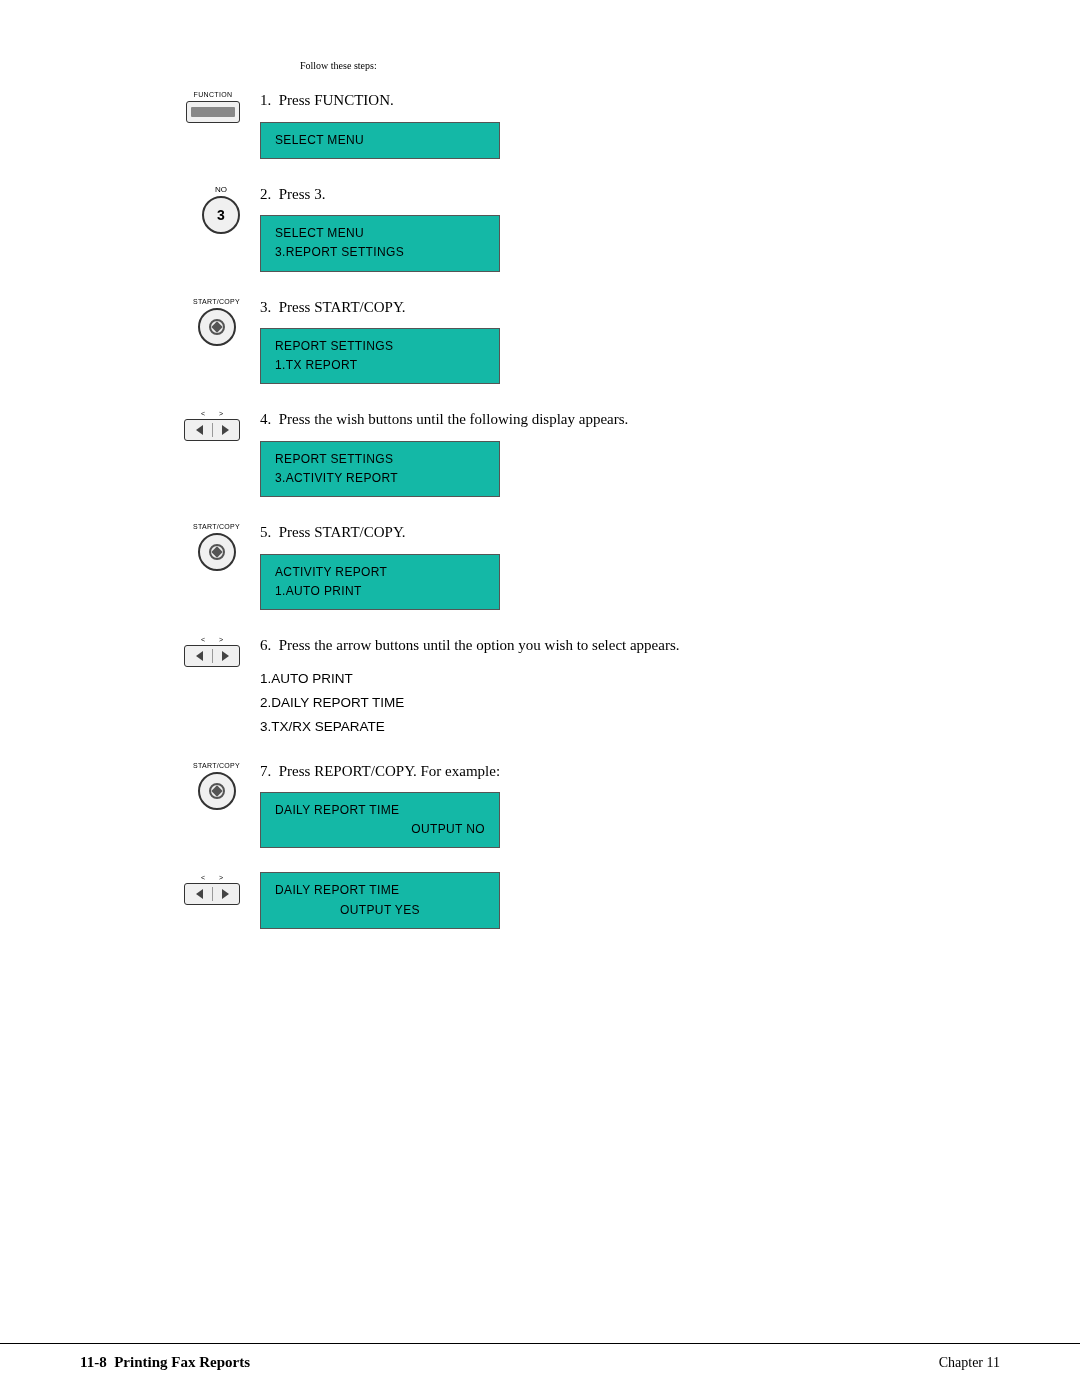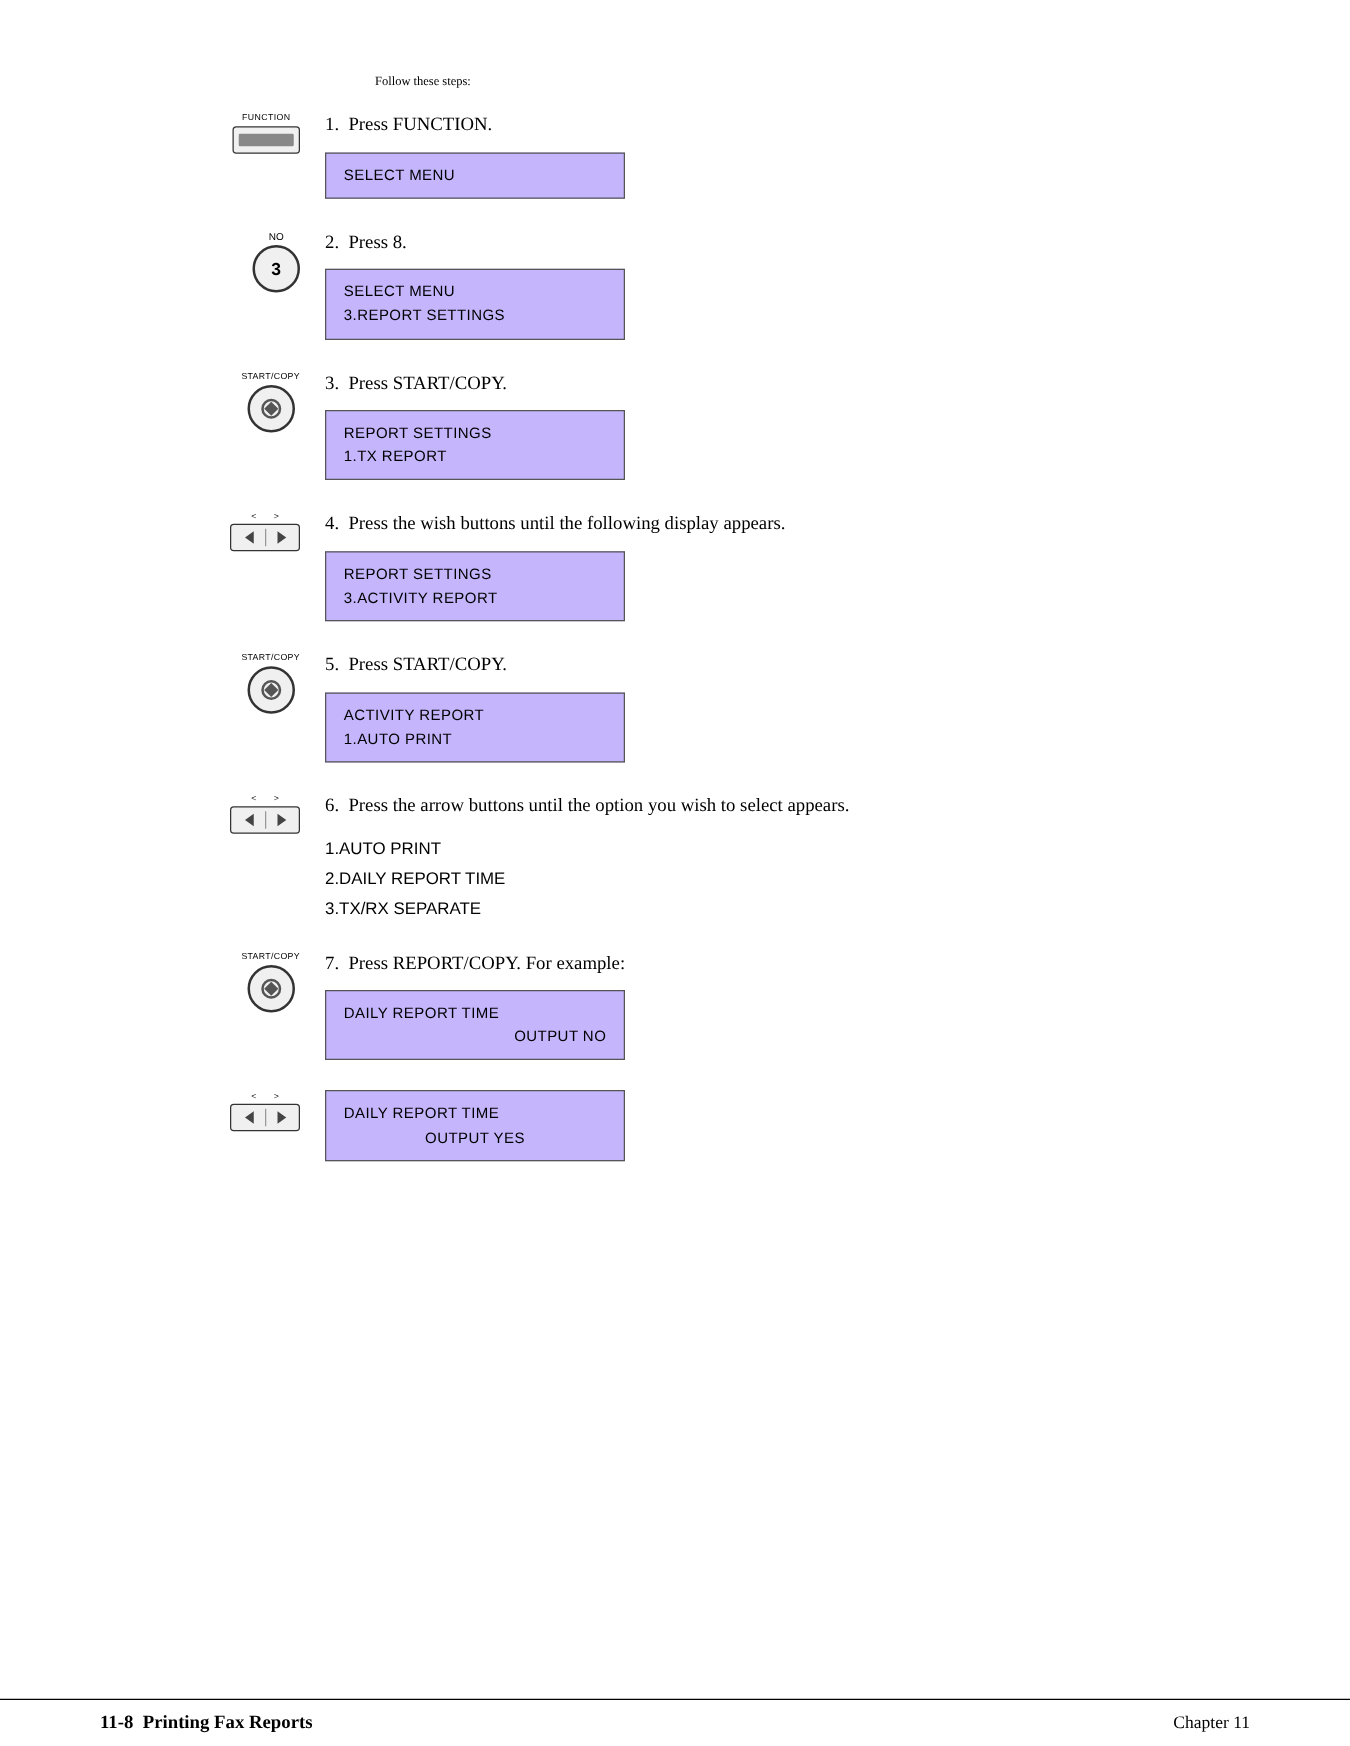--- a/index.html
+++ b/index.html
@@ -48,21 +48,21 @@
       margin-bottom: 10px;
       line-height: 1.5;
     }
 
     
     .lcd-box {
       border: 1.5px solid #555;
       padding: 8px 14px;
       display: inline-block;
       min-width: 200px;
-      background: #c4b5fd;
+      background: #14b8a6;
       font-family: Arial, sans-serif;
       font-size: 12px;
       text-transform: uppercase;
       letter-spacing: 0.03em;
       line-height: 1.6;
       margin-bottom: 14px;
     }
 
     .lcd-box.wide {
       min-width: 240px;
@@ -209,21 +209,21 @@
       font-size: 13.5px;
       font-family: Arial, sans-serif;
       margin-top: 6px;
       margin-bottom: 10px;
       line-height: 1.8;
     }
 
     
     .footer {
       position: absolute;
-      bottom: 0;
+      bottom: 16px;
       left: 0;
       right: 0;
       border-top: 1.5px solid #000;
       padding: 10px 80px;
       display: flex;
       justify-content: space-between;
       align-items: center;
       font-size: 14px;
     }
     .footer-left {
@@ -262,21 +262,21 @@
   </div>
 
   <div class="step-row">
     <div class="icon-col">
       <div class="icon-circle">
         <span class="num-label">NO</span>
         <div class="circle-btn">3</div>
       </div>
     </div>
     <div class="step-col">
-      <p class="step-text"><span>2.</span>&nbsp;&nbsp;<span>Press 8.</span></p>
+      <p class="step-text"><span>2.</span>&nbsp;&nbsp;<span>Press 3.</span></p>
       <div class="lcd-box wide">
         <div>SELECT MENU</div>
         <div>   3.REPORT SETTINGS</div>
       </div>
     </div>
   </div>
 
   <div class="step-row">
     <div class="icon-col">
       <div class="icon-startcopy">

